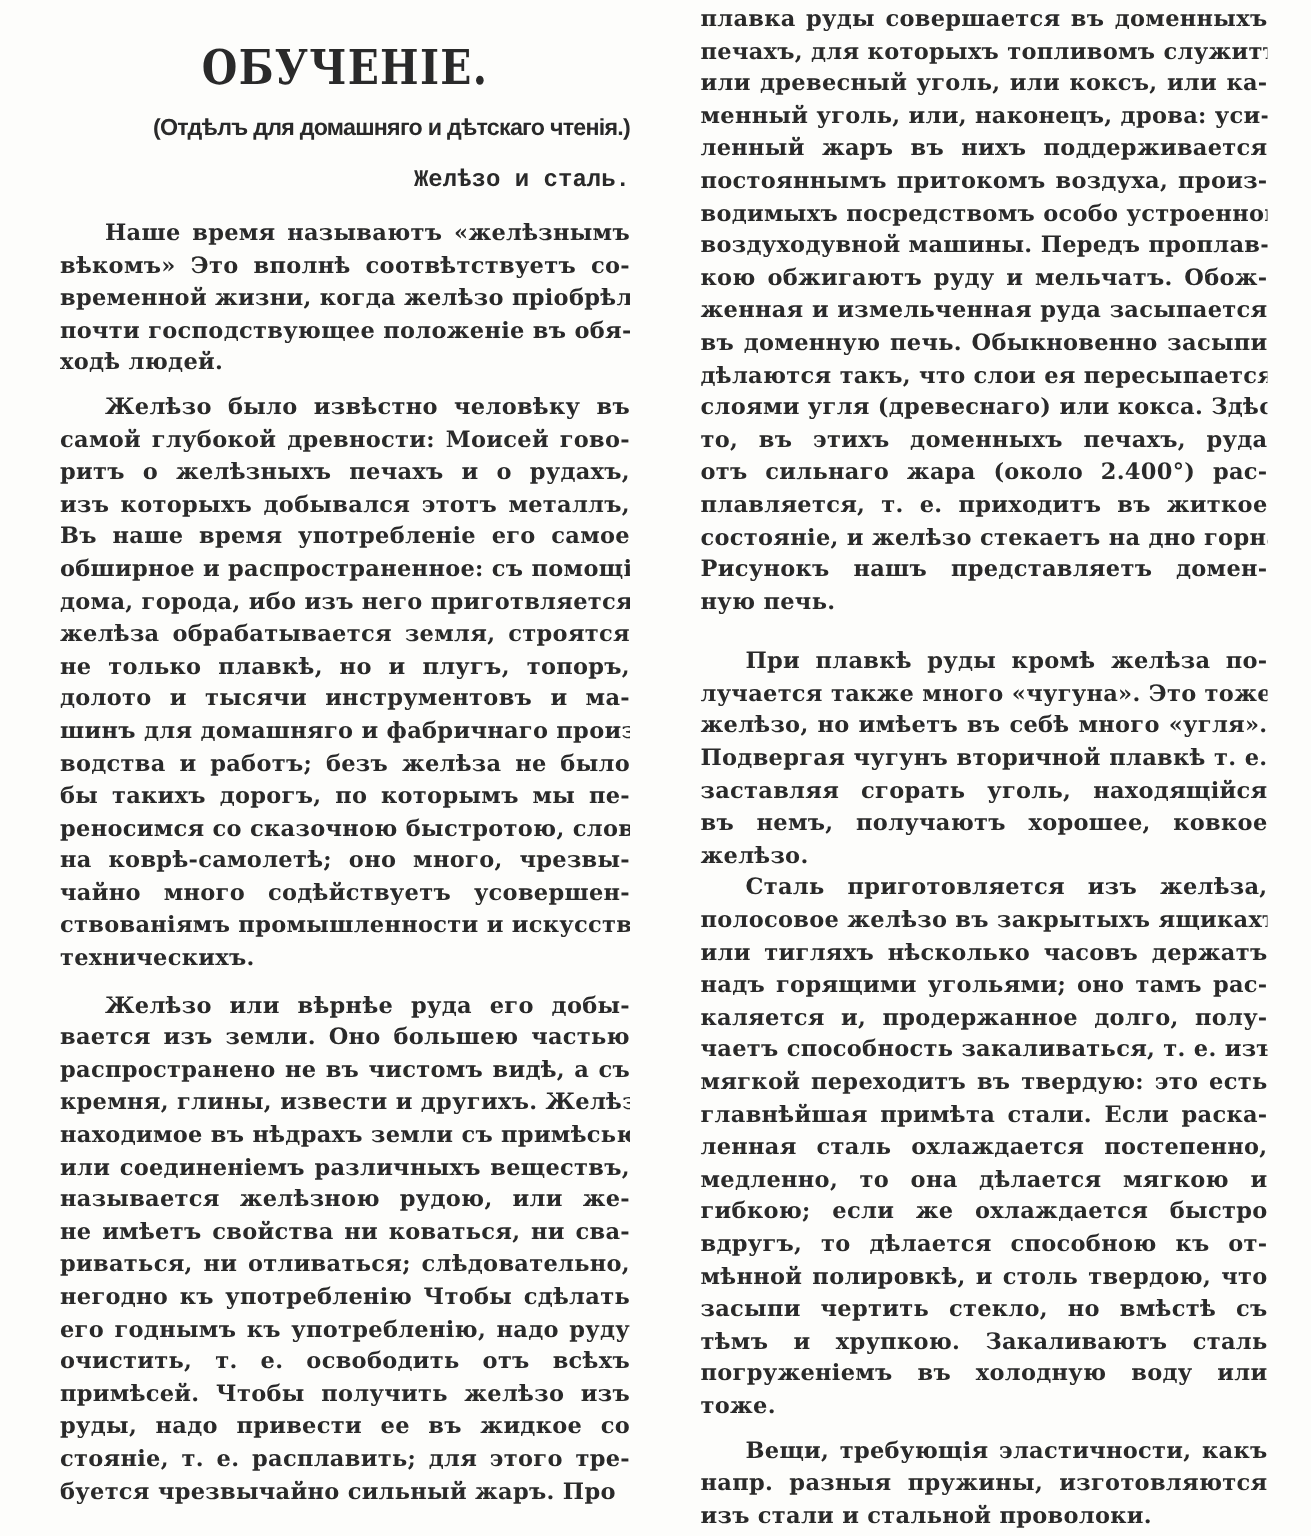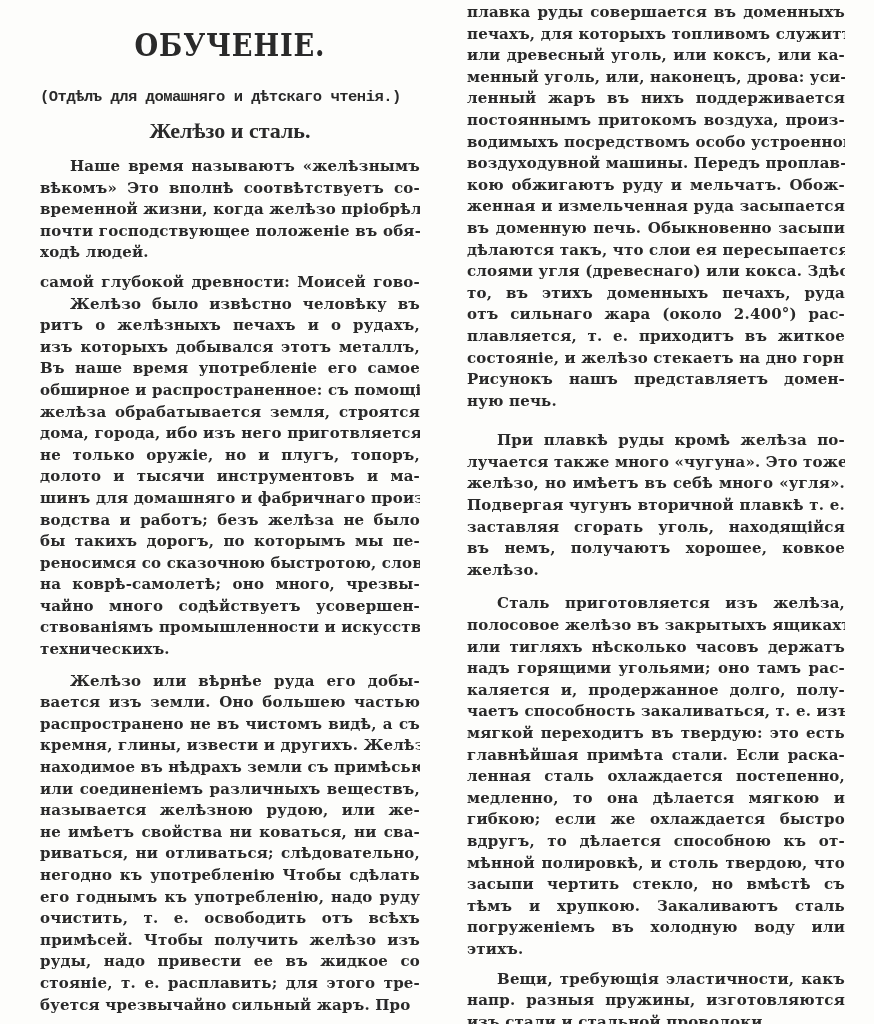--- a/index.html
+++ b/index.html
@@ -9,26 +9,26 @@
   }
   .col { position: absolute; top: 0; }
   .left { left: 40px; width: 380px; }
   .right { left: 467px; width: 378px; }
   .title {
     text-align: center; font-size: 32px; font-weight: bold; letter-spacing: 1px;
     margin-top: 24px; height: 42px; line-height: 42px; font-family: "DejaVu Serif", serif;
     transform: scaleX(0.85);
   }
   .subtitle {
-    text-align: left; font-size: 15.5px; font-weight: bold; margin-top: 20px;
-    line-height: 22px; font-family: Liberation Mono, monospace; letter-spacing: -0.5px;
+    text-align: right; font-size: 15.5px; font-weight: bold; margin-top: 9px;
+    line-height: 22px; font-family: Liberation Sans, sans-serif; letter-spacing: -0.5px;
   }
   .heading {
-    text-align: center; font-size: 22px; font-weight: bold; margin-top: 8px;
-    line-height: 30px; font-family: Liberation Serif, serif;
+    text-align: right; font-size: 16px; font-weight: bold; margin-top: 8px;
+    line-height: 30px; font-family: Liberation Mono, monospace;
   }
   .para { margin: 0; }
   .line {
     display: block; white-space: nowrap; font-size: 15px; line-height: 21.6px;
     font-weight: bold; text-align: justify; text-align-last: justify;
     font-family: "DejaVu Serif", serif; letter-spacing: 0.2px;
     overflow: hidden;
   }
   .line.last { text-align-last: left; }
   .indent { padding-left: 30px; }
@@ -42,29 +42,29 @@
   <div class="heading">Желѣзо и сталь.</div>
   <div id="left-body" style="margin-top:10px;">
       <div class="para">
         <span class="line indent">Наше время называютъ «желѣзнымъ</span>
         <span class="line">вѣкомъ» Это вполнѣ соотвѣтствуетъ со-</span>
         <span class="line">временной жизни, когда желѣзо пріобрѣло</span>
         <span class="line">почти господствующее положеніе въ обя-</span>
         <span class="line last">ходѣ людей.</span>
       </div>
       <div class="para" style="margin-top: 8px;">
+        <span class="line indent">Желѣзо было извѣстно человѣку въ</span>
         <span class="line">самой глубокой древности: Моисей гово-</span>
-        <span class="line indent">Желѣзо было извѣстно человѣку въ</span>
         <span class="line">ритъ о желѣзныхъ печахъ и о рудахъ,</span>
         <span class="line">изъ которыхъ добывался этотъ металлъ,</span>
         <span class="line">Въ наше время употребленіе его самое</span>
         <span class="line">обширное и распространенное: съ помощію</span>
+        <span class="line">дома, города, ибо изъ него приготвляется</span>
         <span class="line">желѣза обрабатывается земля, строятся</span>
-        <span class="line">дома, города, ибо изъ него приготвляется</span>
-        <span class="line">не только оружіе, но и плугъ, топоръ,</span>
+        <span class="line">не только плавкѣ, но и плугъ, топоръ,</span>
         <span class="line">долото и тысячи инструментовъ и ма-</span>
         <span class="line">шинъ для домашняго и фабричнаго произ-</span>
         <span class="line">водства и работъ; безъ желѣза не было</span>
         <span class="line">бы такихъ дорогъ, по которымъ мы пе-</span>
         <span class="line">реносимся со сказочною быстротою, словно</span>
         <span class="line">на коврѣ-самолетѣ; оно много, чрезвы-</span>
         <span class="line">чайно много содѣйствуетъ усовершен-</span>
         <span class="line">ствованіямъ промышленности и искусствъ</span>
         <span class="line last">техническихъ.</span>
       </div>
@@ -114,38 +114,38 @@
       </div>
       <div class="para" style="margin-top: 18px;">
         <span class="line indent">При плавкѣ руды кромѣ желѣза по-</span>
         <span class="line">лучается также много «чугуна». Это тоже</span>
         <span class="line">желѣзо, но имѣетъ въ себѣ много «угля».</span>
         <span class="line">Подвергая чугунъ вторичной плавкѣ т. е.</span>
         <span class="line">заставляя сгорать уголь, находящійся</span>
         <span class="line">въ немъ, получаютъ хорошее, ковкое</span>
         <span class="line last">желѣзо.</span>
       </div>
-      <div class="para" style="margin-top: 12px;">
+      <div class="para" style="">
         <span class="line indent">Сталь приготовляется изъ желѣза,</span>
         <span class="line">полосовое желѣзо въ закрытыхъ ящикахъ</span>
         <span class="line">или тигляхъ нѣсколько часовъ держатъ</span>
         <span class="line">надъ горящими угольями; оно тамъ рас-</span>
         <span class="line">каляется и, продержанное долго, полу-</span>
         <span class="line">чаетъ способность закаливаться, т. е. изъ</span>
         <span class="line">мягкой переходитъ въ твердую: это есть</span>
         <span class="line">главнѣйшая примѣта стали. Если раска-</span>
         <span class="line">ленная сталь охлаждается постепенно,</span>
         <span class="line">медленно, то она дѣлается мягкою и</span>
         <span class="line">гибкою; если же охлаждается быстро</span>
         <span class="line">вдругъ, то дѣлается способною къ от-</span>
         <span class="line">мѣнной полировкѣ, и столь твердою, что</span>
         <span class="line">засыпи чертить стекло, но вмѣстѣ съ</span>
         <span class="line">тѣмъ и хрупкою. Закаливаютъ сталь</span>
         <span class="line">погруженіемъ въ холодную воду или</span>
-        <span class="line last">этихъ.</span>
+        <span class="line last">тоже.</span>
       </div>
       <div class="para" style="margin-top: 8px;">
         <span class="line indent">Вещи, требующія эластичности, какъ</span>
         <span class="line">напр. разныя пружины, изготовляются</span>
         <span class="line last">изъ стали и стальной проволоки.</span>
       </div>
     </div>
 </div>
 
 </body></html>

